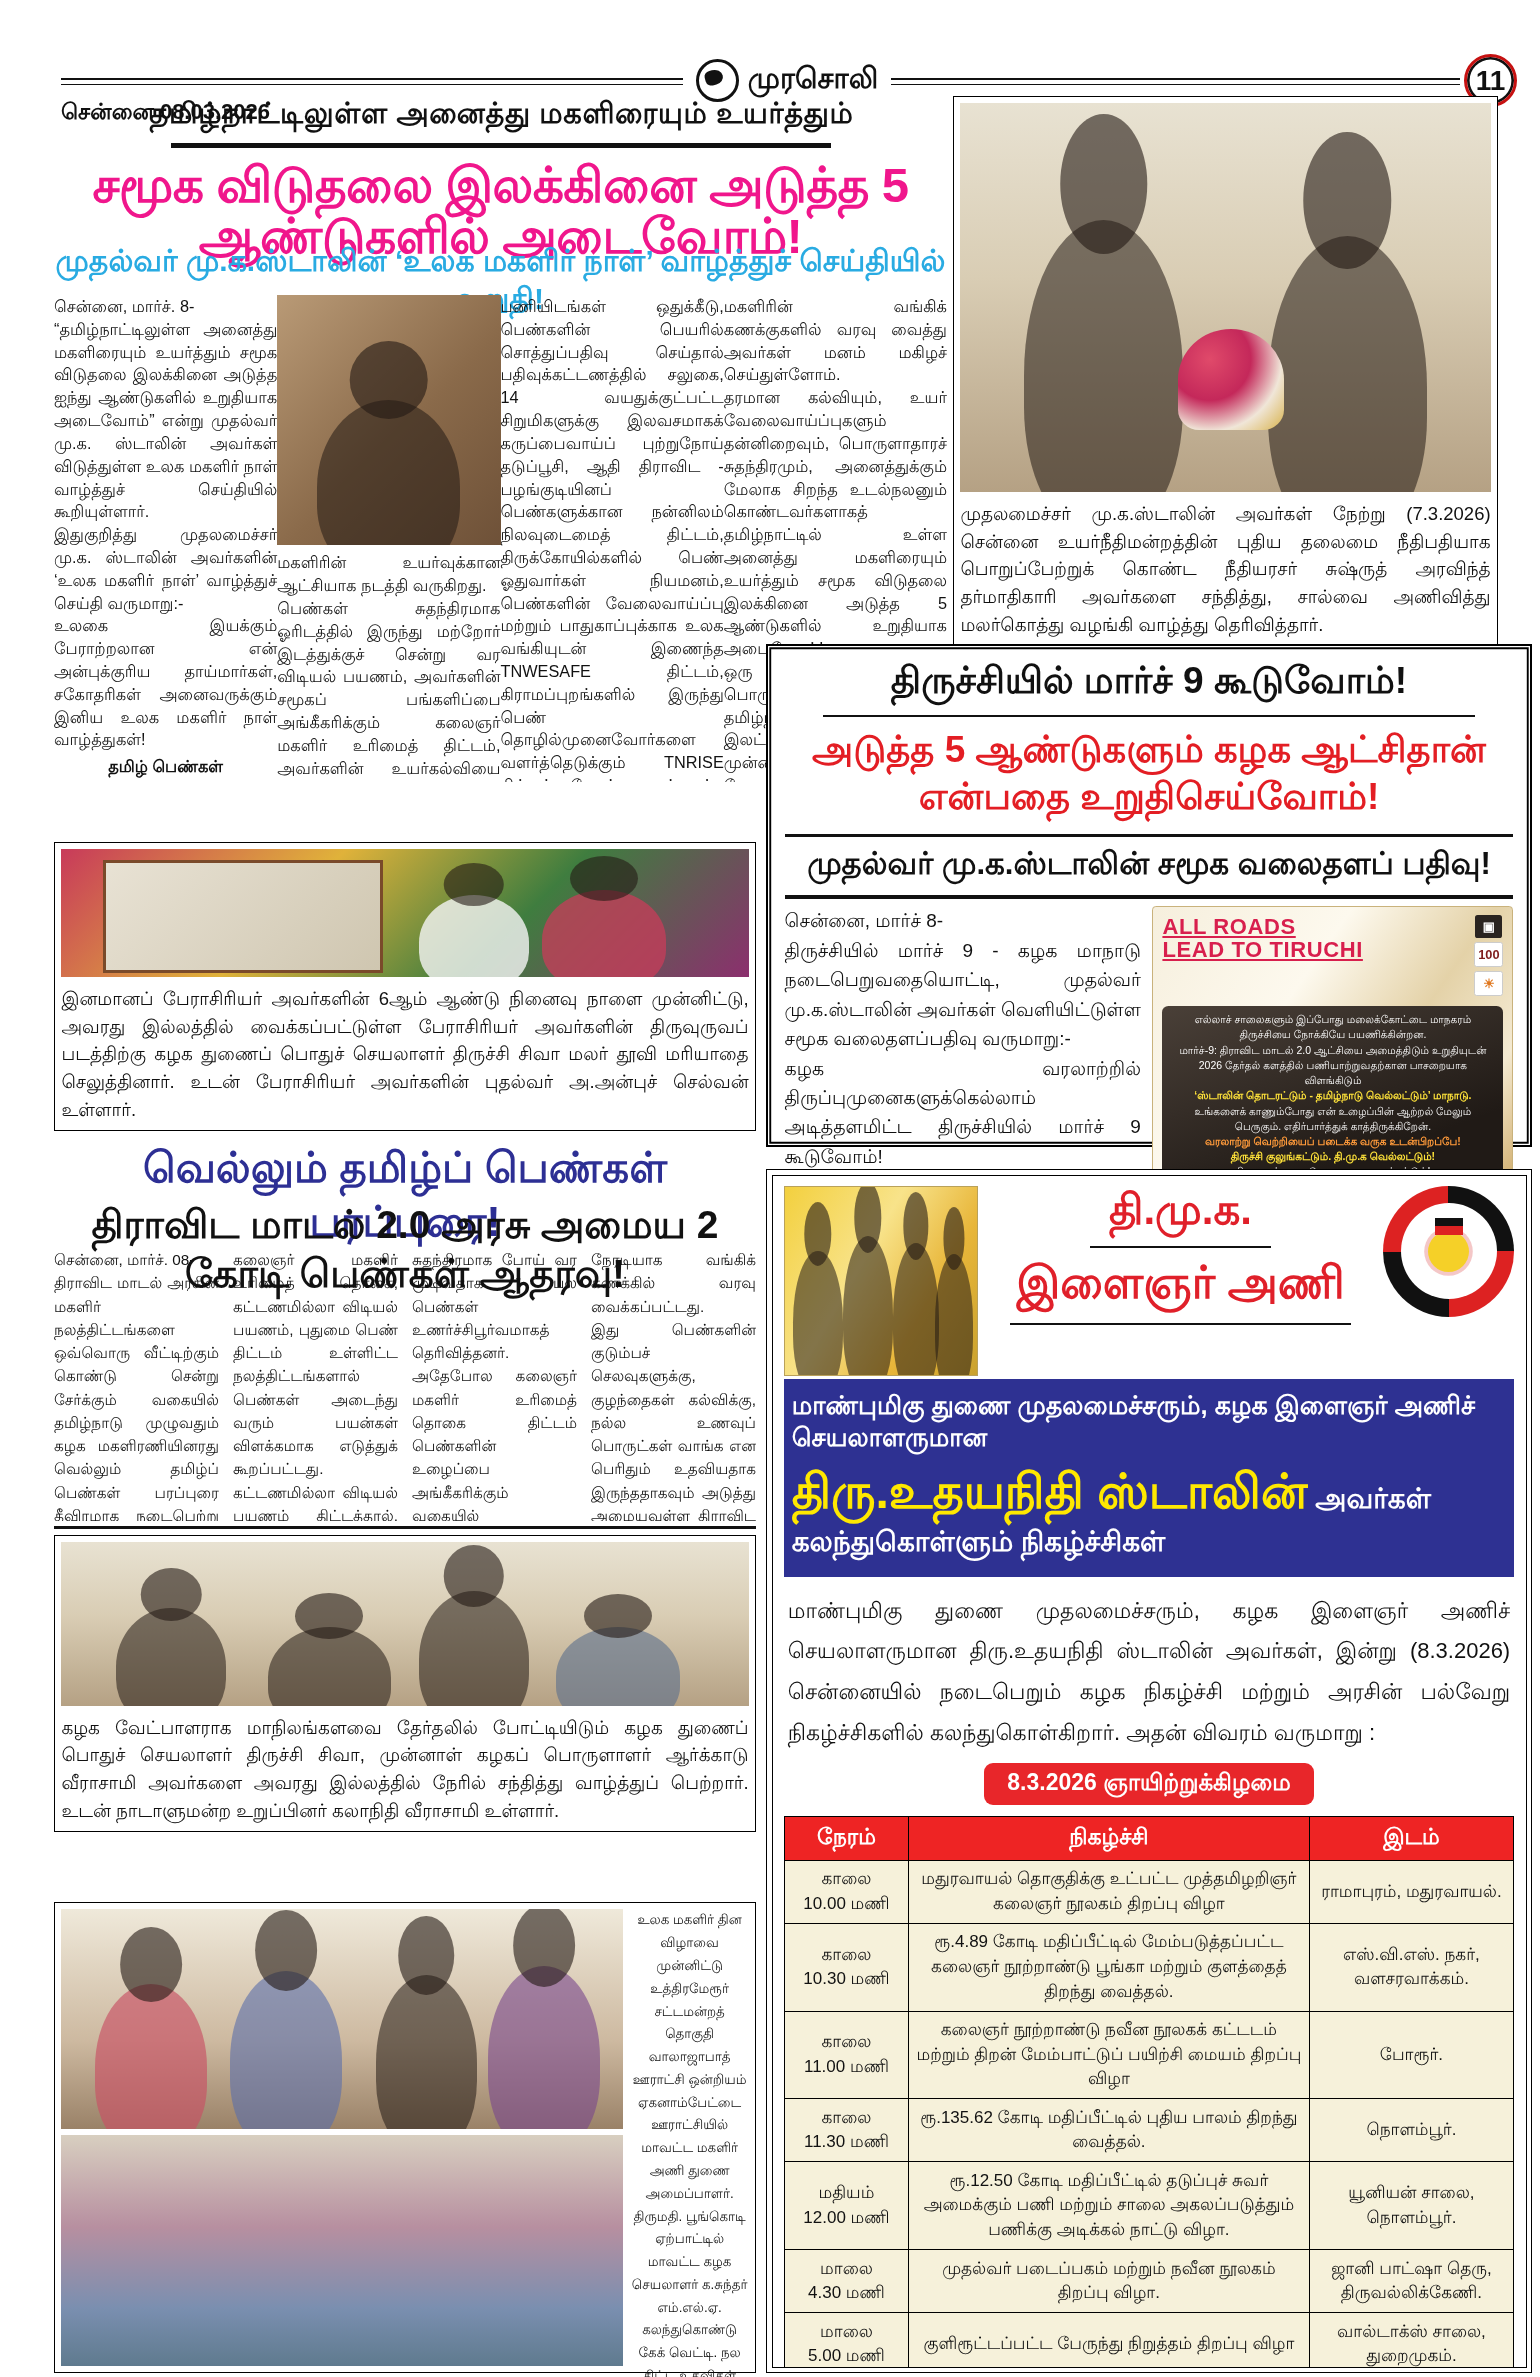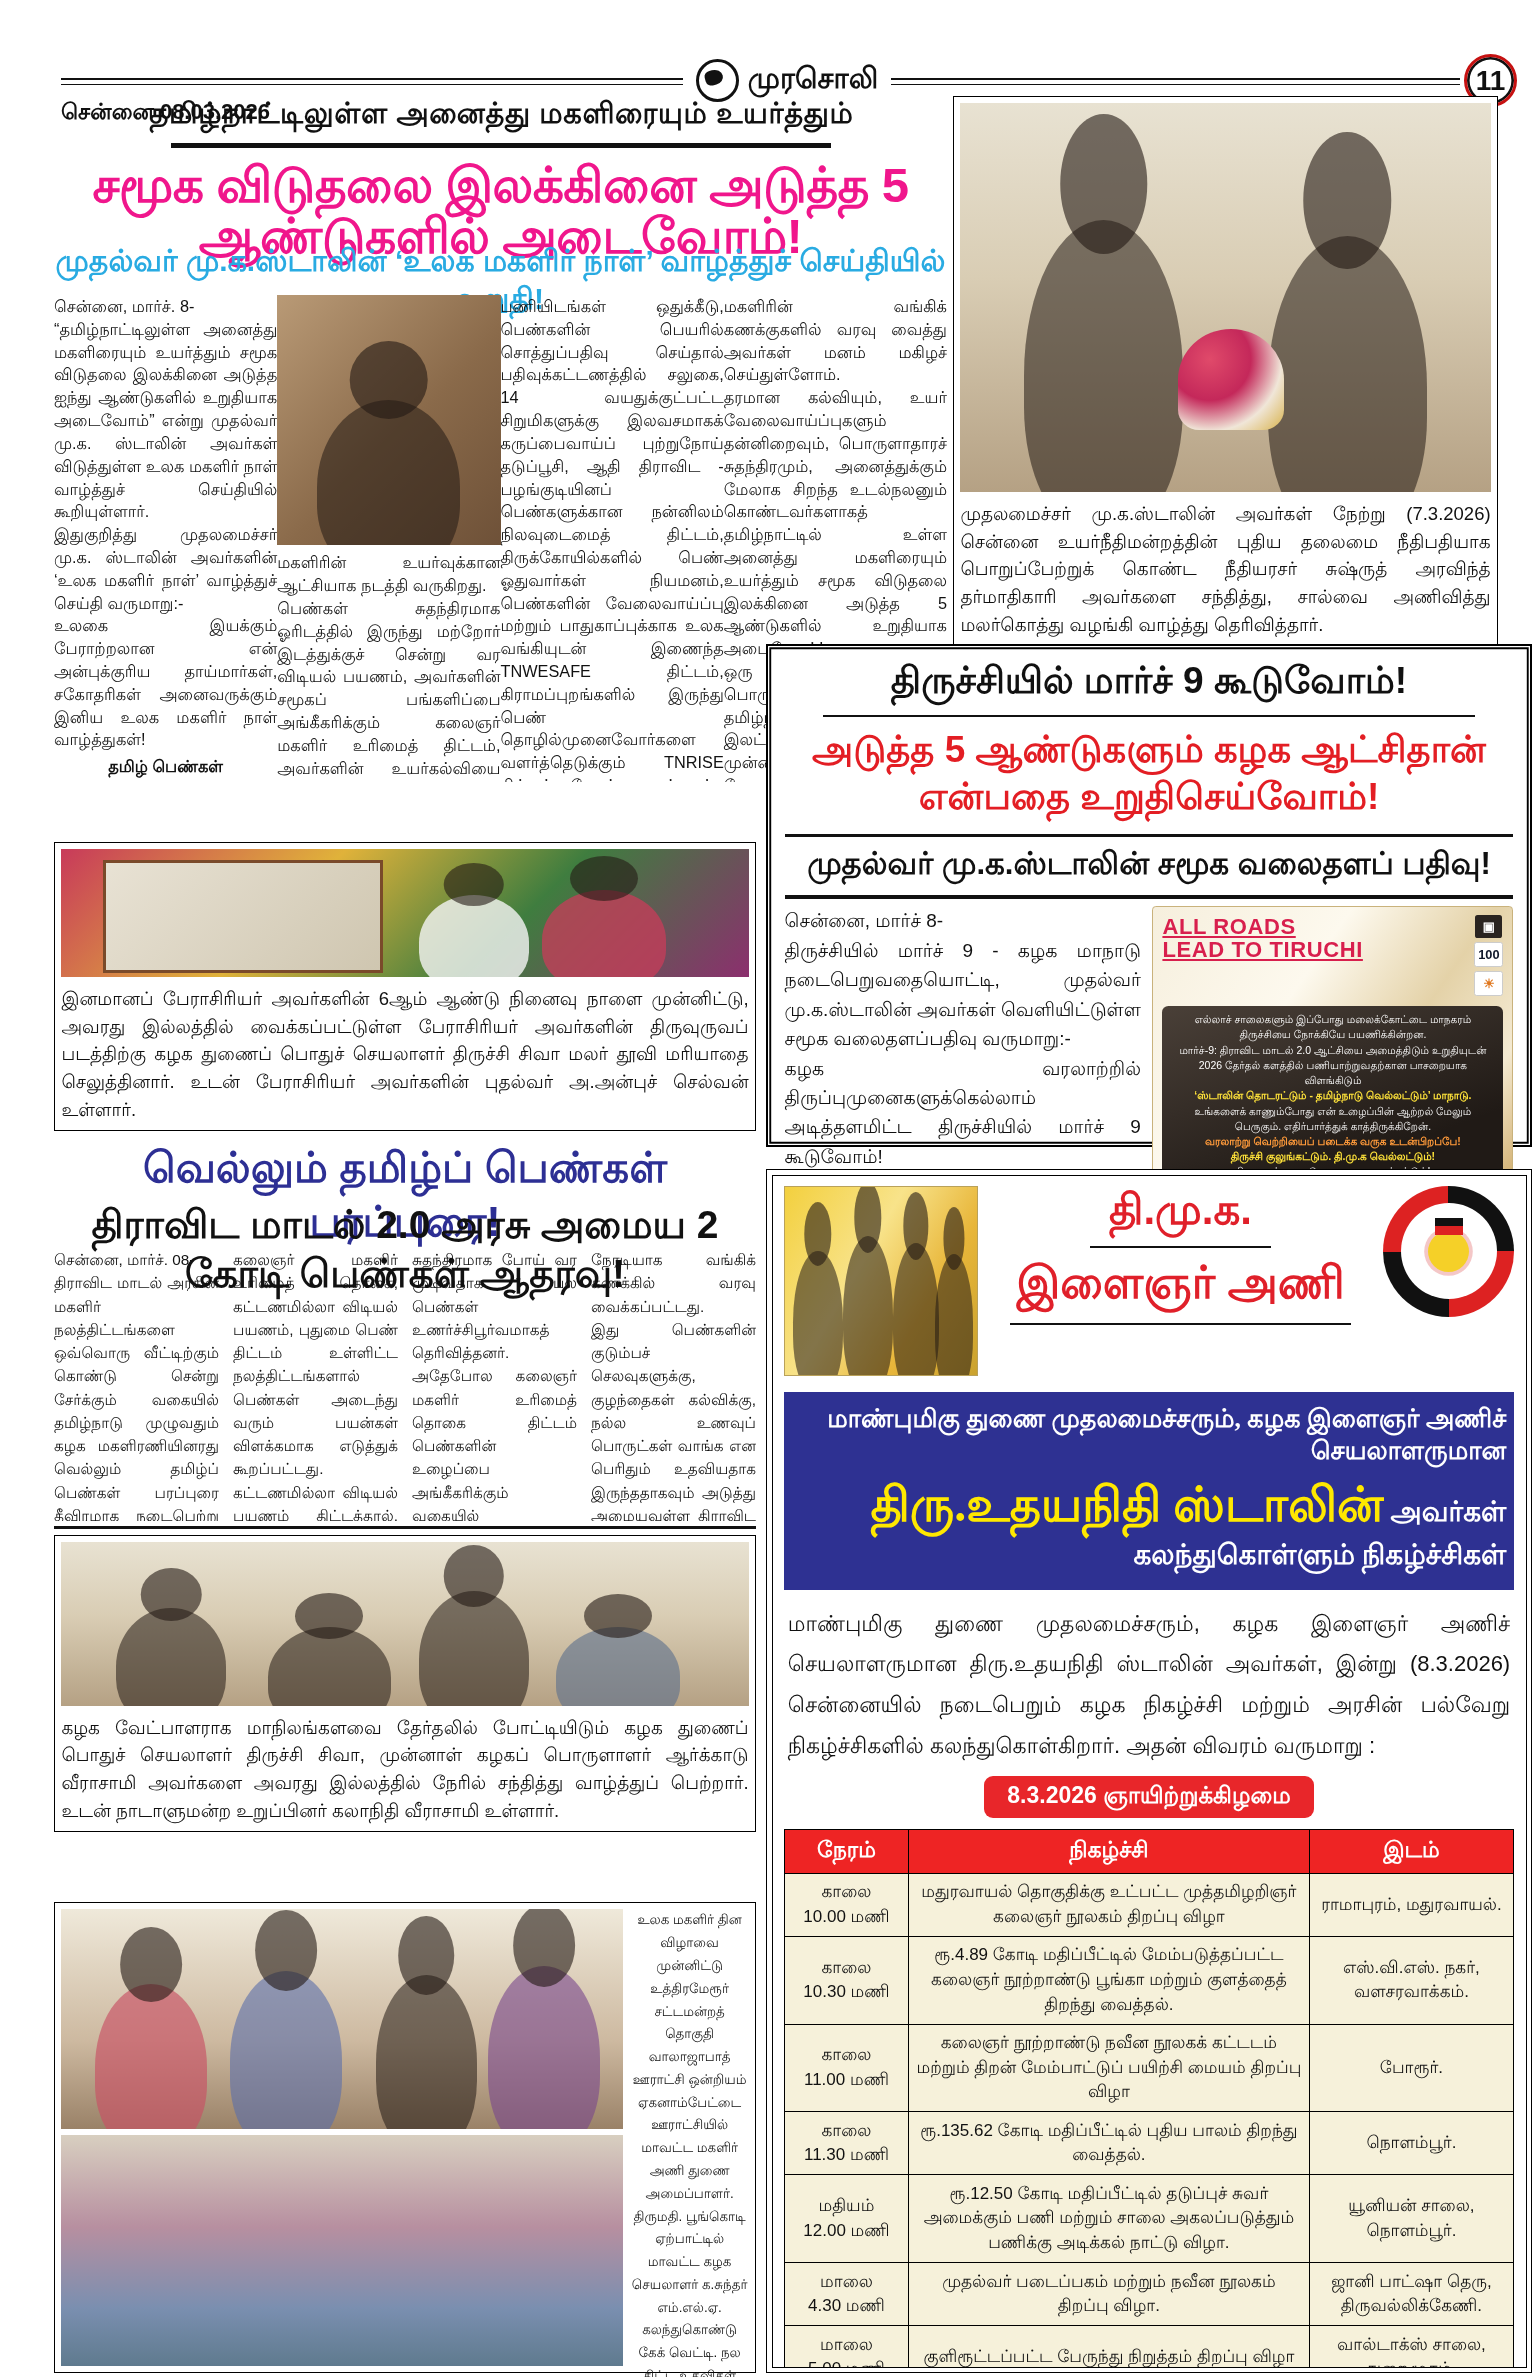--- a/index.html
+++ b/index.html
@@ -72,21 +72,21 @@
   .y-head{display:flex;align-items:flex-start;gap:1px;}
   .leaders{width:192px;height:188px;border:1.3px solid #b9a15a;background:linear-gradient(120deg,#f3d03e,#f8e38a 40%,#e8b63a 70%,#caa22e);position:relative;overflow:hidden;}
   .y-titles{flex:1;text-align:center;}
   .y-t1{font-size:42px;font-weight:bold;color:#e0202a;display:inline-block;border-bottom:2.6px solid #111;padding:0 19px 6.4px;}
   .y-t2{font-size:45px;font-weight:bold;color:#e0202a;display:inline-block;border-bottom:2.6px solid #111;padding:9px 6.4px 7.7px;}
   .y-logo{width:131px;height:131px;border-radius:50%;background:conic-gradient(#111 0 25%,#d22 25% 50%,#111 50% 75%,#d22 75% 100%);
           display:flex;align-items:center;justify-content:center;}
   .y-logo-in{width:96px;height:96px;border-radius:50%;background:#fff;display:flex;align-items:center;justify-content:center;position:relative;}
   .y-sun{width:41px;height:41px;border-radius:50%;background:#f5d028;box-shadow:0 0 0 3.8px rgba(210,30,30,.25);}
   .y-flag{position:absolute;top:15.3px;left:50%;transform:translateX(-50%);width:28px;height:16.6px;background:linear-gradient(180deg,#111 50%,#d22 50%);}
-  .y-banner{background:#2e3192;color:#fff;text-align:right;padding:12.8px 7.7px 15.3px;margin-top:16px;font-weight:bold;font-family:Liberation Serif, serif;}
+  .y-banner{background:#2e3192;color:#fff;text-align:left;padding:12.8px 7.7px 15.3px;margin-top:3px;font-weight:bold;}
   .y-banner .l1{font-size:25.5px;}
   .y-banner .l2{font-size:28px;margin-top:9px;}
   .y-banner .nm{color:#ffe800;font-size:48px;}
   .y-intro{font-size:22px;line-height:1.85;margin:14px 3.8px 9px;}
   .y-pill{background:#e8262a;color:#fff;font-size:23px;font-weight:bold;border-radius:9px;padding:6.4px 23px;align-self:center;}
   table.sched{width:100%;border-collapse:collapse;margin-top:10.2px;background:#f6f1da;border:1.9px solid #000;}
   table.sched th{background:#ee2424;color:#fff;font-size:22px;font-weight:bold;padding:7.7px 5.1px;border:1.9px solid #000;}
   table.sched td{border:1.9px solid #000;font-size:17px;line-height:1.45;padding:6.4px 6.4px;text-align:center;vertical-align:middle;}
   td.tm{width:17%;}td.ev{width:55%;}td.pl{width:28%;}
   .y-foot{display:flex;align-items:center;justify-content:space-between;margin-top:11.5px;flex:1;min-height:0;}
@@ -163,21 +163,21 @@
 StalinStatementஇல் சொன்னதெல்லாம் நனவாக அடுத்த 5 ஆண்டுகளும் கழக ஆட்சிதான் என்பதை உறுதிசெய்வோம்!
 மலைக்கோட்டை மாநகரின் மாநாடு மற்றுமொரு மகத்தான வெற்றியைப் பெறும் ஊக்கத்தை உடன்பிறப்புகளுக்கு வழங்கிடட்டும்!
 உறுதியாகச் சொல்கிறேன்... வெல்வோம் 200, படைப்போம் புது வரலாறு!
 இவ்வாறு முதல்வர் மு.க.ஸ்டாலின் அவர்கள் பதிவிட்டுள்ளார்.</div>
       <div class="poster">
         <div class="poster-top">
           <div class="poster-title pre">ALL ROADS
 LEAD TO TIRUCHI</div>
           <div class="poster-badges">
             <span class="badge" style="background:#2a2420;color:#fff;">▣</span>
-            <span class="badge" style="background:#fff;color:#0f172a;border:0.6px solid #ccc;">100</span>
+            <span class="badge" style="background:#fff;color:#7f1d1d;border:0.6px solid #ccc;">100</span>
             <span class="badge" style="background:#fff;color:#e07820;border:0.6px solid #ccc;">☀</span>
           </div>
         </div>
         <div class="poster-img">
           <div class="sil" style="left:66%;top:28%;width:22%;height:86%;background:rgba(250,250,250,.85);"></div>
         </div>
         <div class="poster-panel">
           <div>எல்லாச் சாலைகளும் இப்போது மலைக்கோட்டை மாநகரம் திருச்சியை நோக்கியே பயணிக்கின்றன.</div>
           <div>மார்ச்-9: திராவிட மாடல் 2.0 ஆட்சியை அமைத்திடும் உறுதியுடன் 2026 தேர்தல் களத்தில் பணியாற்றுவதற்கான பாசறையாக விளங்கிடும்</div>
           <div class="y">‘ஸ்டாலின் தொடரட்டும் - தமிழ்நாடு வெல்லட்டும்’ மாநாடு.</div>

